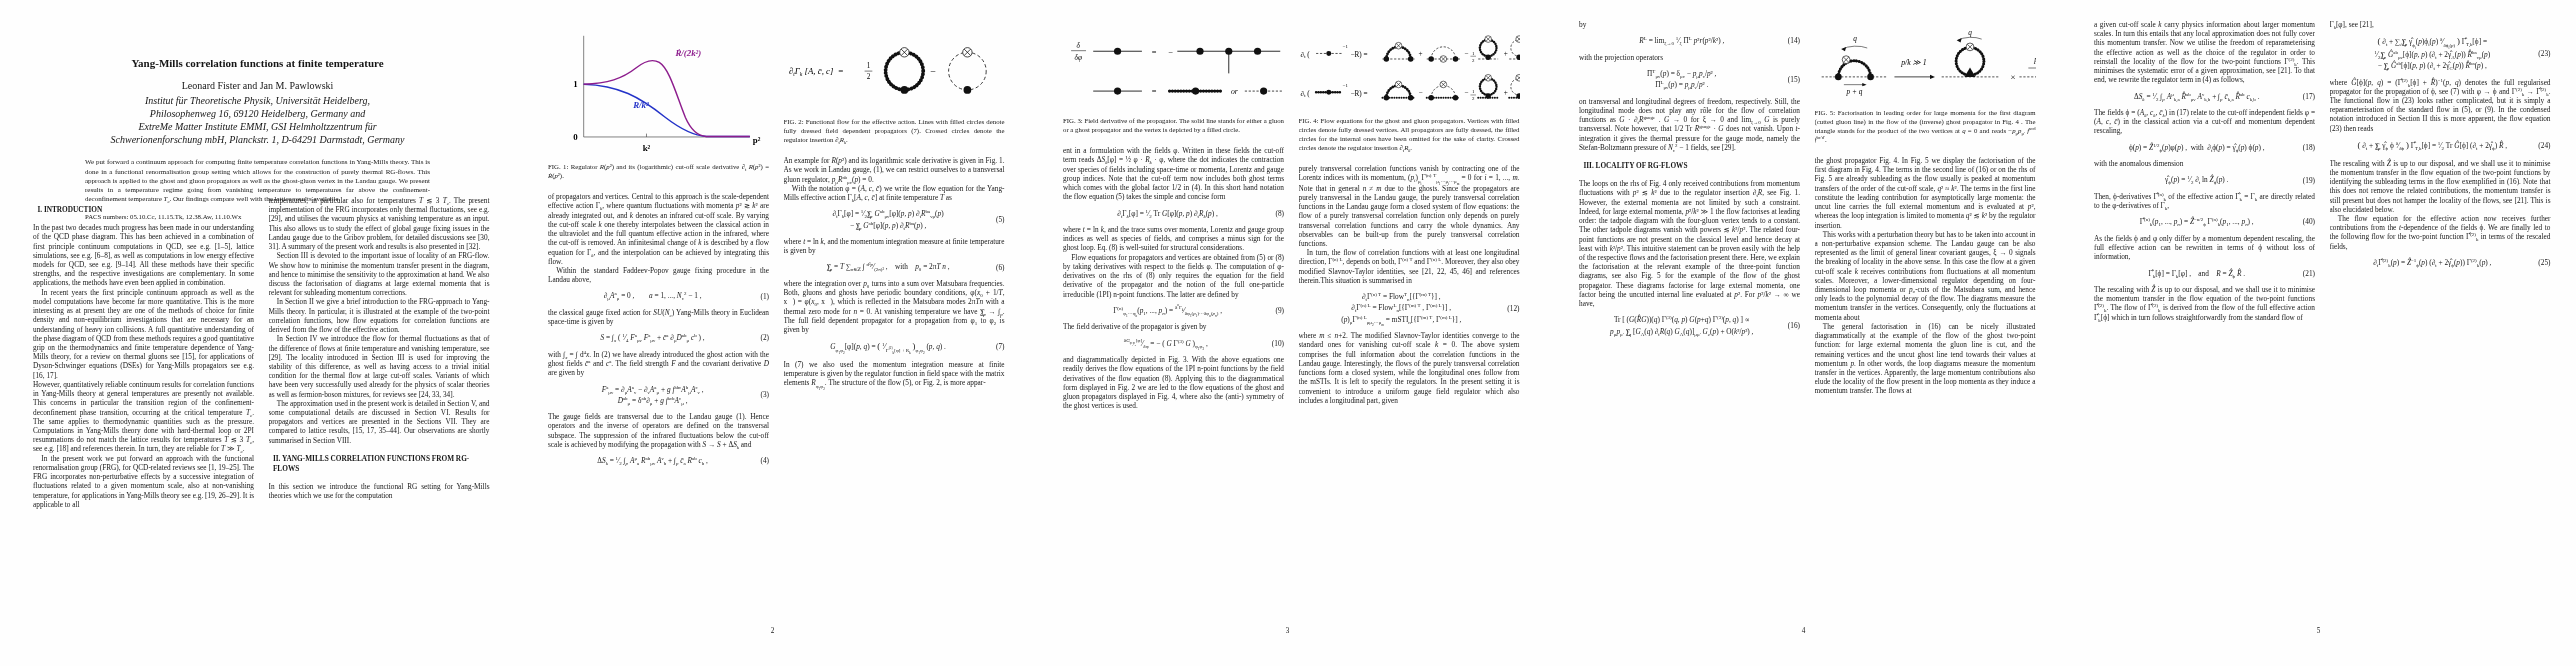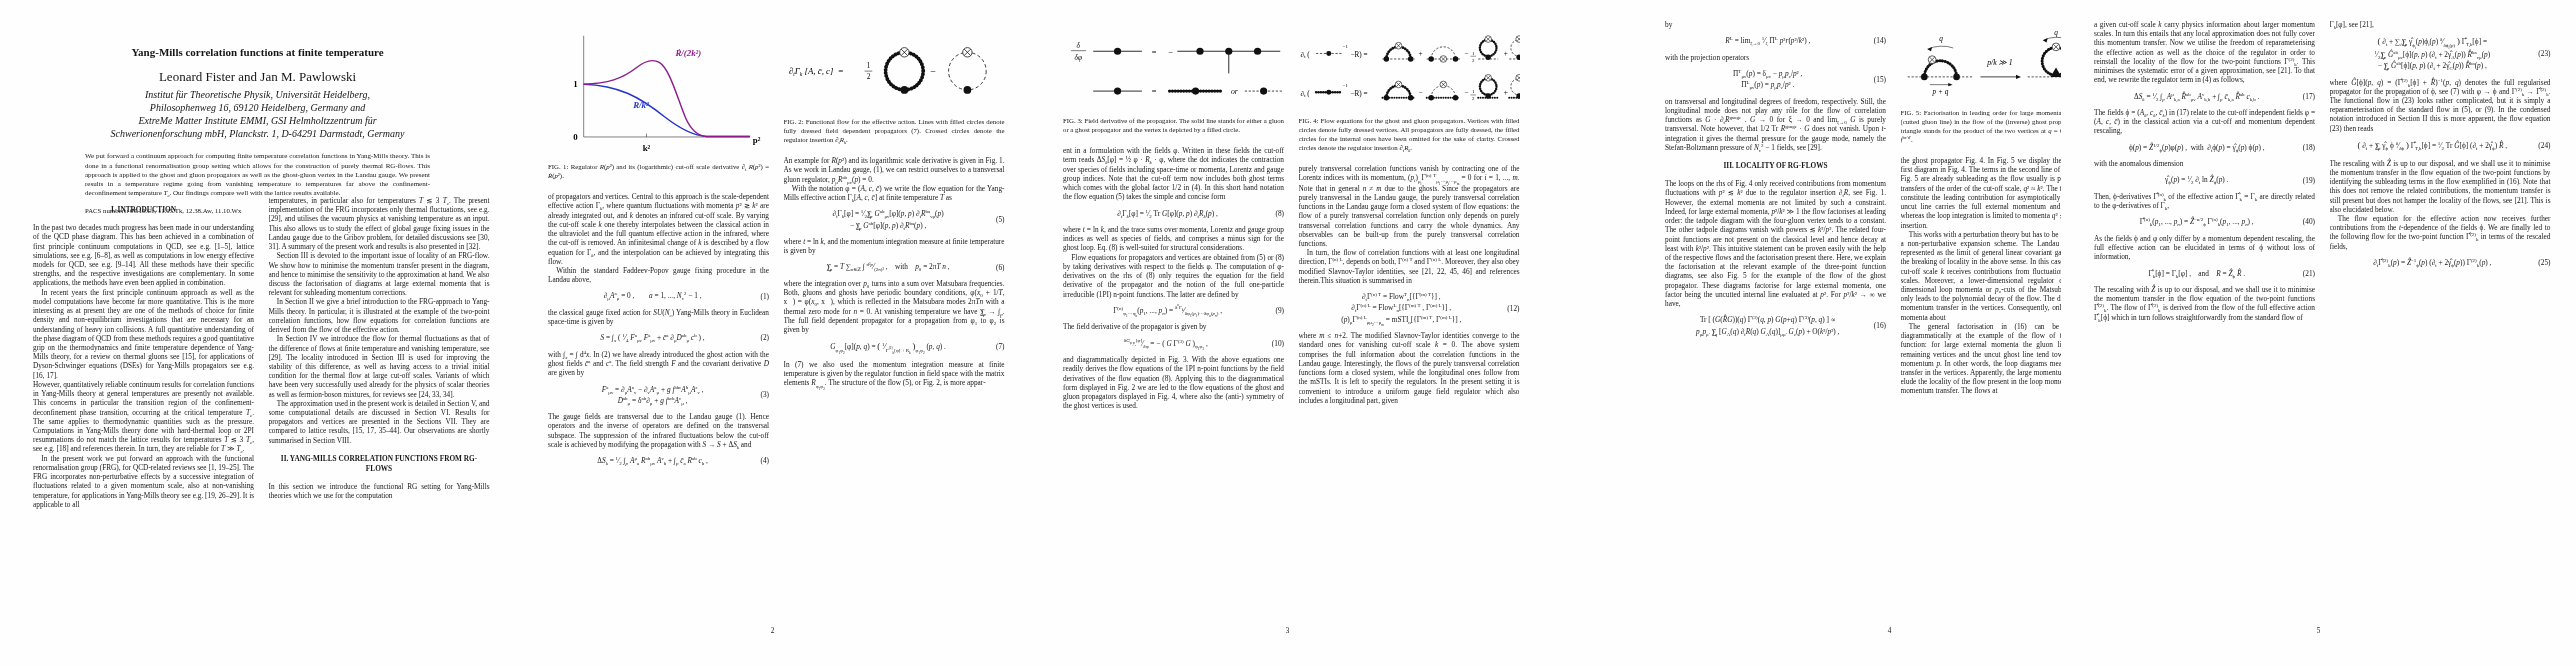--- a/index.html
+++ b/index.html
@@ -3,33 +3,33 @@
 <meta charset="utf-8">
 <style>
   html,body{margin:0;padding:0;}
   body{width:2576px;height:667px;overflow:hidden;background:#fff;
        font-family:"Liberation Serif","DejaVu Serif",serif;color:#161616;}
   .canvas{position:relative;width:2576px;height:667px;background:#fefefe;}
   .page{position:absolute;top:0;width:515px;height:667px;background:#fefefe;}
   .watermark{position:absolute;left:16.7px;top:491px;transform:rotate(-90deg);transform-origin:0 0;
        font-family:"Liberation Sans","DejaVu Sans",sans-serif;font-size:13.3px;color:#8b8b8b;
        white-space:nowrap;letter-spacing:0.6px;}
-  .titleblock{position:absolute;left:63px;top:46px;width:389px;text-align:center;}
+  .titleblock{position:absolute;left:63px;top:57px;width:389px;text-align:center;}
   .title{font-size:11px;font-weight:bold;margin:0 0 11px 0;}
-  .authors{font-size:13px;margin-bottom:2.8px;}
+  .authors{font-size:10px;margin-bottom:2.8px;}
   .affil{font-size:10px;font-style:italic;line-height:1.32;}
   .abstract{margin:11.7px auto 0 auto;width:345px;text-align:justify;font-size:7px;line-height:1.33;}
   .pacs{margin:8.3px auto 0 auto;width:345px;text-align:left;font-size:6.8px;}
   .cols{position:absolute;left:33px;display:flex;gap:14.5px;}
   .page[data-page="0"] .cols{top:196px;height:430px;}
   .page:not([data-page="0"]) .cols{top:20px;height:605px;}
   .col{width:221px;height:100%;overflow:hidden;text-align:justify;font-size:7.3px;line-height:1.265;}
   .para{margin:0;text-indent:8.3px;}
   .para.ni{text-indent:0;}
-  .sechead{text-align:center;font-weight:bold;margin:9.4px 4.4px 8.3px 4.4px;text-indent:0;line-height:1.3;}
+  .sechead{text-align:left;font-weight:bold;margin:9.4px 4.4px 8.3px 4.4px;text-indent:0;line-height:1.3;}
   .cap{font-size:6.8px;line-height:1.31;margin:4.4px 0 11px 0;}
   .eq{display:flex;align-items:center;gap:3.3px;margin:6.1px 0;}
   .eqbody{flex:1;text-align:center;line-height:1.55;}
   .eqnum{flex:0 0 auto;}
   sub,sup{font-size:68%;line-height:0;}
   .si>span{margin-left:-3.9px;font-size:88%;}
   .figwrap{text-align:center;margin:7.8px 0 1.1px 0;}
   .pageno{position:absolute;bottom:32px;left:0;width:100%;text-align:center;font-size:7.2px;}
   svg text{font-family:"Liberation Serif","DejaVu Serif",serif;}
 </style>
@@ -328,21 +328,21 @@
           <div class="eq">
             <span class="eqbody">∂<sub>t</sub>Γ<sup>(n) T</sup> = Flow<sup>T</sup><sub>n</sub>[{Γ<sup>(m) T</sup>}] ,<br>∂<sub>t</sub>Γ<sup>(n) L</sup> = Flow<sup>L</sup><sub>n</sub>[{Γ<sup>(m) T</sup> , Γ<sup>(m) L</sup>}] ,<br>(<i>p</i>)<sub>μ</sub>Γ<sup>(n) L</sup><sub>μμ<sub>2</sub>···μ<sub>m</sub></sub> = mSTI<sub>n</sub>[{Γ<sup>(m) T</sup>, Γ<sup>(m) L</sup>}] ,</span>
             <span class="eqnum">(12)</span>
           </div>
           <p class="para ni">where <i>m</i> ≤ <i>n</i>+2. The modified Slavnov-Taylor identities converge to the standard ones for vanishing cut-off scale <i>k</i> = 0. The above system comprises the full information about the correlation functions in the Landau gauge. Interestingly, the flows of the purely transversal correlation functions form a closed system, while the longitudinal ones follow from the mSTIs. It is left to specify the regulators. In the present setting it is convenient to introduce a uniform gauge field regulator which also includes a longitudinal part, given</p>
         </div>
     </div>
     <div class="pageno">3</div>
   </section>
 
-  <section class="page" data-page="3" style="left:1632px">
+  <section class="page" data-page="3" style="left:1546px">
     <div class="cols">
       <div class="col">
           <p class="para ni">by</p>
           <div class="eq">
             <span class="eqbody"><i>R</i><sup>L</sup> = lim<sub>ξ→0</sub> <sup>1</sup>⁄<sub>ξ</sub> Π<sup>L</sup> <i>p</i>²<i>r</i>(<i>p</i>²/<i>k</i>²) ,</span>
             <span class="eqnum">(14)</span>
           </div>
           <p class="para ni">with the projection operators</p>
           <div class="eq">
             <span class="eqbody">Π<sup>T</sup><sub>μν</sub>(<i>p</i>) = δ<sub>μν</sub> − <i>p</i><sub>μ</sub><i>p</i><sub>ν</sub>/<i>p</i>² ,<br>Π<sup>L</sup><sub>μν</sub>(<i>p</i>) = <i>p</i><sub>μ</sub><i>p</i><sub>ν</sub>/<i>p</i>² .</span>
@@ -426,21 +426,21 @@
           <p class="para ni">with the anomalous dimension</p>
           <div class="eq">
             <span class="eqbody">γ̂<sub>ϕ</sub>(<i>p</i>) = <sup>1</sup>⁄<sub>2</sub> ∂<sub>t</sub> ln <i>Ẑ</i><sub>ϕ</sub>(<i>p</i>) .</span>
             <span class="eqnum">(19)</span>
           </div>
           <p class="para ni">Then, ϕ-derivatives Γ̂<sup>(n)</sup><sub>k</sub> of the effective action Γ̂<sub>k</sub> = Γ<sub>k</sub> are directly related to the φ-derivatives of Γ<sub>k</sub>,</p>
           <div class="eq">
             <span class="eqbody">Γ̂<sup>(n)</sup><sub>k</sub>(<i>p</i><sub>1</sub>, ..., <i>p<sub>n</sub></i>) = <i>Ẑ</i><sup>−n/2</sup><sub>ϕ</sub> Γ<sup>(n)</sup><sub>k</sub>(<i>p</i><sub>1</sub>, ..., <i>p<sub>n</sub></i>) ,</span>
             <span class="eqnum">(40)</span>
           </div>
-          <p class="para ni">As the fields ϕ and φ only differ by a momentum dependent rescaling, the full effective action can be elucidated in terms of ϕ without loss of information,</p>
+          <p class="para ni">As the fields ϕ and φ only differ by a momentum dependent rescaling, the full effective action can be rewritten in terms of ϕ without loss of information,</p>
           <div class="eq">
             <span class="eqbody">Γ̂<sub>k</sub>[ϕ] = Γ<sub>k</sub>[φ] , and <i>R</i> = <i>Ẑ</i><sub>ϕ</sub> <i>R̂</i> .</span>
             <span class="eqnum">(21)</span>
           </div>
           <p class="para ni">The rescaling with <i>Ẑ</i> is up to our disposal, and we shall use it to minimise the momentum transfer in the flow equation of the two-point functions Γ̂<sup>(2)</sup><sub>k</sub>. The flow of Γ̂<sup>(2)</sup><sub>k</sub> is derived from the flow of the full effective action Γ̂<sub>k</sub>[ϕ] which in turn follows straightforwardly from the standard flow of</p>
         </div>
       <div class="col">
           <p class="para ni">Γ<sub><i>k</i></sub>[φ], see [21],</p>
           <div class="eq">
             <span class="eqbody"><big>(</big> ∂<sub>t</sub> + ∑<sub><i>i</i></sub><span class="si">∑<span>∫</span></span><sub><i>p</i></sub> γ̂<sub>ϕ<sub>i</sub></sub>(<i>p</i>)ϕ<sub>i</sub>(<i>p</i>) <sup>δ</sup>⁄<sub>δϕ<sub>i</sub>(<i>p</i>)</sub> <big>)</big> Γ̂<sub>T,k</sub>[ϕ] =<br><sup>1</sup>⁄<sub>2</sub><span class="si">∑<span>∫</span></span><sub><i>p</i></sub> <i>Ĝ</i><sup>ab</sup><sub>μν</sub>[ϕ](<i>p</i>, <i>p</i>) (∂<sub>t</sub> + 2γ̂<sub>A</sub>(<i>p</i>)) <i>R̂</i><sup>ba</sup><sub>νμ</sub>(<i>p</i>)<br>− <span class="si">∑<span>∫</span></span><sub><i>p</i></sub> <i>Ĝ</i><sup>ab</sup>[ϕ](<i>p</i>, <i>p</i>) (∂<sub>t</sub> + 2γ̂<sub>C</sub>(<i>p</i>)) <i>R̂</i><sup>ba</sup>(<i>p</i>) ,</span>

